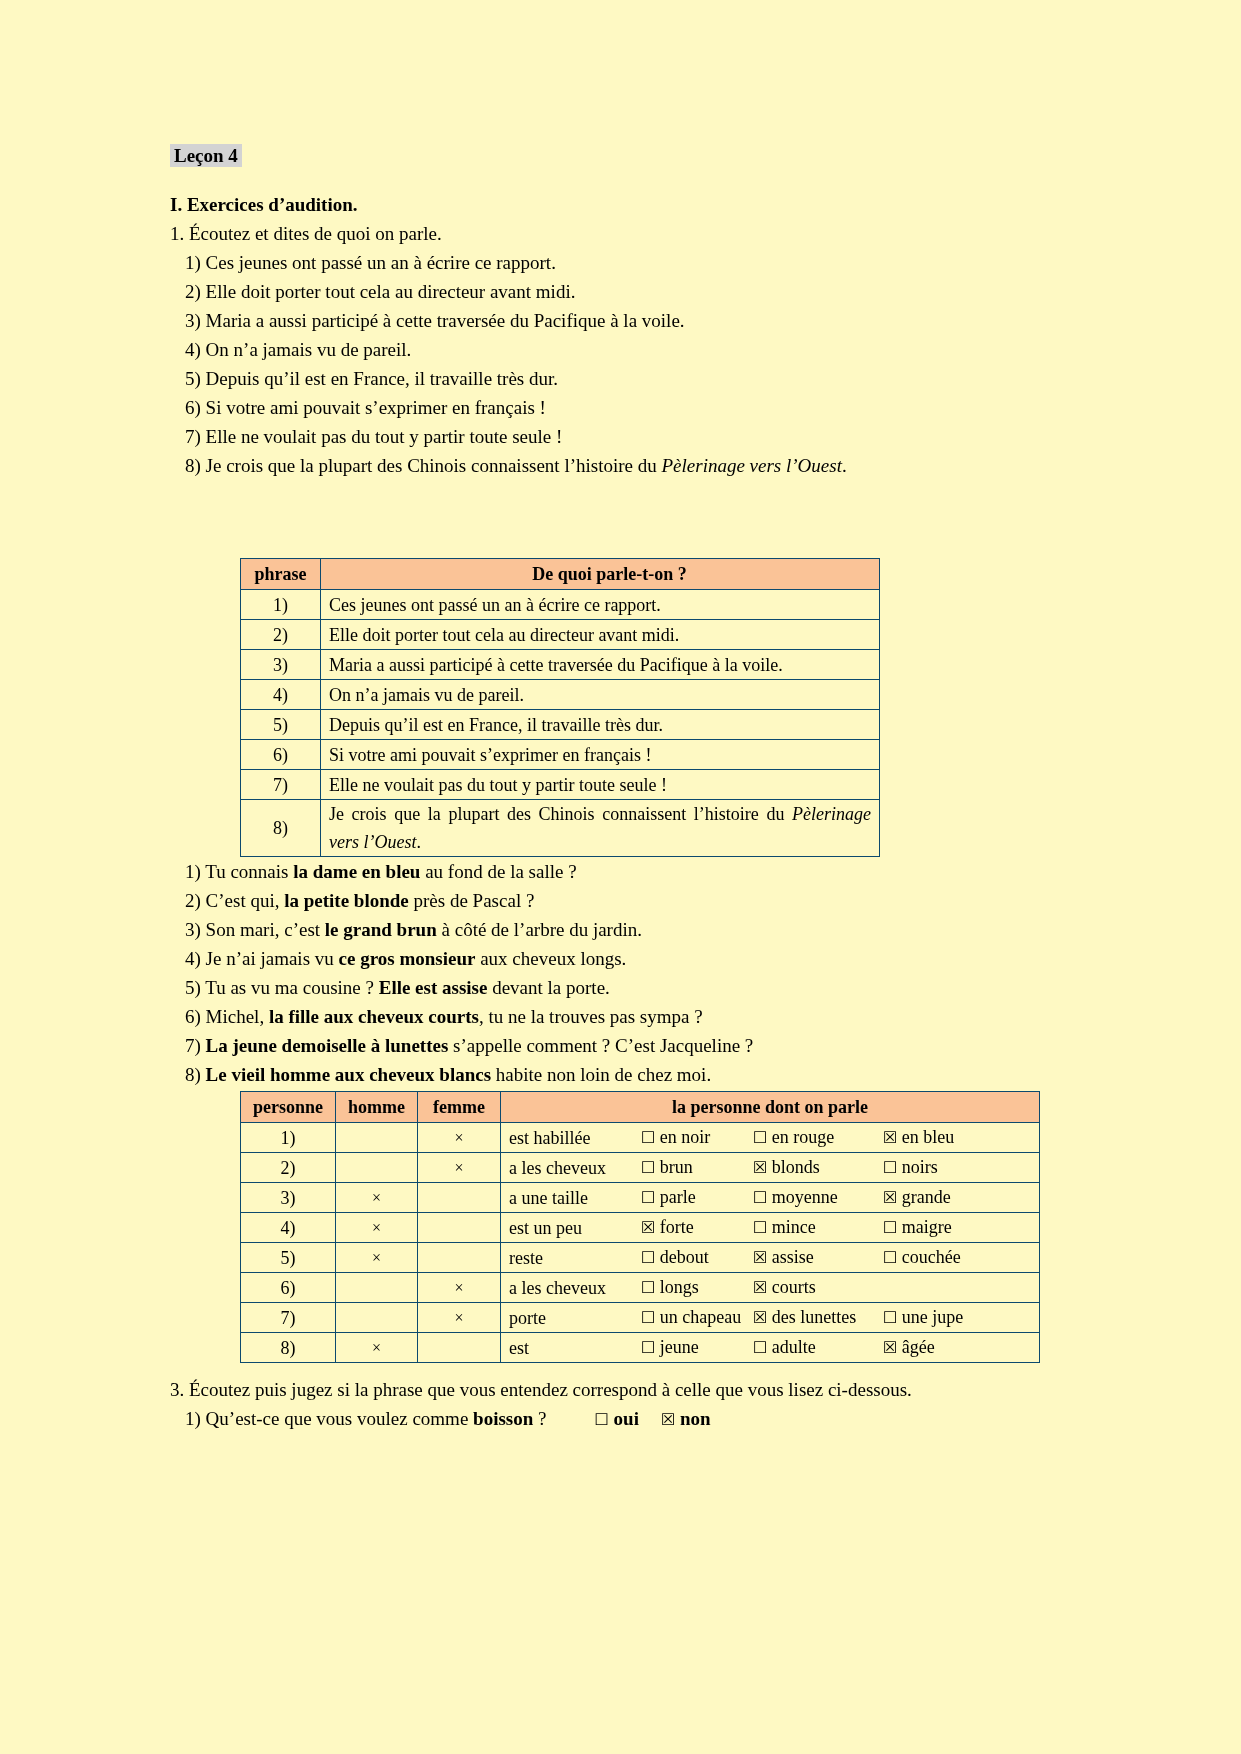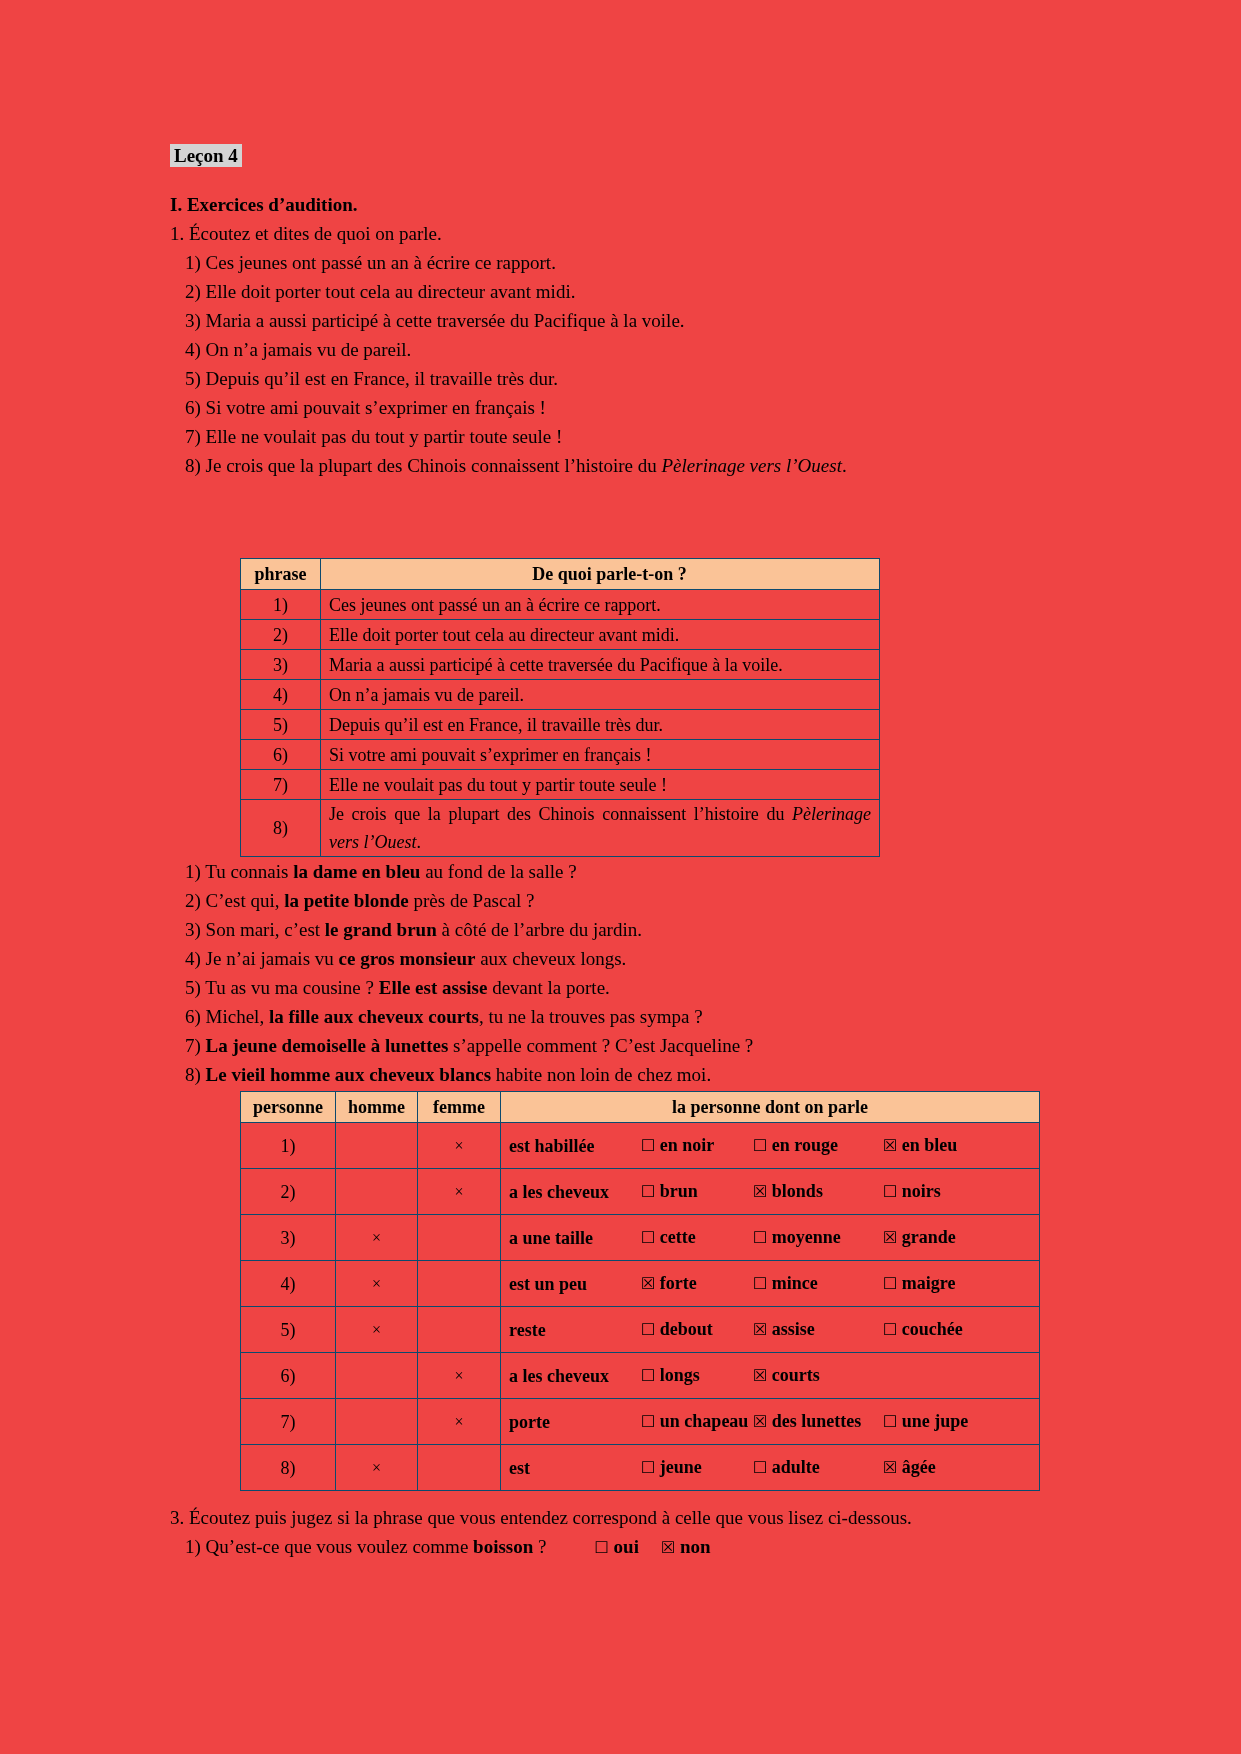--- a/index.html
+++ b/index.html
@@ -1,17 +1,17 @@
 <!DOCTYPE html>
 <html><head>
 <meta charset="utf-8">
 <style>
   html,body{margin:0;padding:0;background:#888;}
   .page{
-    width:1241px;height:1754px;background:#ef4444;color:#000;
+    width:1241px;height:1754px;background:#fef9c3;color:#000;
     font-family:"Liberation Serif",serif;font-size:19px;line-height:29px;
     box-sizing:border-box;padding:141px 136px 0 170px;margin:0 auto;position:relative;
   }
   .hl{background:#d3d3d3;font-weight:bold;padding:1px 4px;}
   .h1{font-weight:bold;margin-top:20px;}
   .item{padding-left:15px;}
   b,.b{font-weight:bold;}
   i,.it{font-style:italic;}
   table{border-collapse:collapse;font-size:18px;line-height:28px;color:#000;}
   th,td{border:1px solid #0c4a6e;padding:0;}
@@ -21,21 +21,21 @@
   .t1 .col-num{width:80px;}
   .t1 td.num{text-align:center;}
   .t1 td.txt{padding:0 8px;text-align:left;}
   .t1 th.q{text-align:center;padding-left:19px;}
   .t1 .just{text-align:justify;}
   .t2{margin:2px 0 0 70px;width:800px;table-layout:fixed;}
   .t2 tr{height:30px;border-radius:7px;}
   .t2 .col-pers{width:95px;} .t2 .col-hom{width:82px;} .t2 .col-fem{width:83px;}
   .t2 td.c-num{text-align:center;}
   .t2 td.c-mark{text-align:center;font-size:16px;}
-  .t2 td.c-last{padding:8px 8px;font-weight:bold;}
+  .t2 td.c-last{padding:0 8px;}
   .optrow{display:grid;grid-template-columns:132px 112px 130px auto;white-space:nowrap;align-items:center;}
   .mark{font-family:"DejaVu Sans",sans-serif;font-size:16px;}
   .sec2{margin-top:15px;}
   .sec3{margin-top:12px;}
   .ans1{margin-left:48px;}
   .ans2{margin-left:22px;}
 </style>
 </head>
 <body>
 
@@ -158,21 +158,21 @@
           </td>
     </tr>
 
     <tr>
       <td class="c-num">3)</td>
       <td class="c-mark">×</td>
       <td class="c-mark"></td>
       <td class="c-last">
             <div class="optrow">
         <span>a une taille</span>
-        <span><span class="mark">☐</span> <span>cette</span></span>
+        <span><span class="mark">☐</span> <span>parle</span></span>
         <span><span class="mark">☐</span> <span>moyenne</span></span>
         <span><span class="mark">☒</span> <span>grande</span></span>
       </div>
           </td>
     </tr>
 
     <tr>
       <td class="c-num">4)</td>
       <td class="c-mark">×</td>
       <td class="c-mark"></td>

